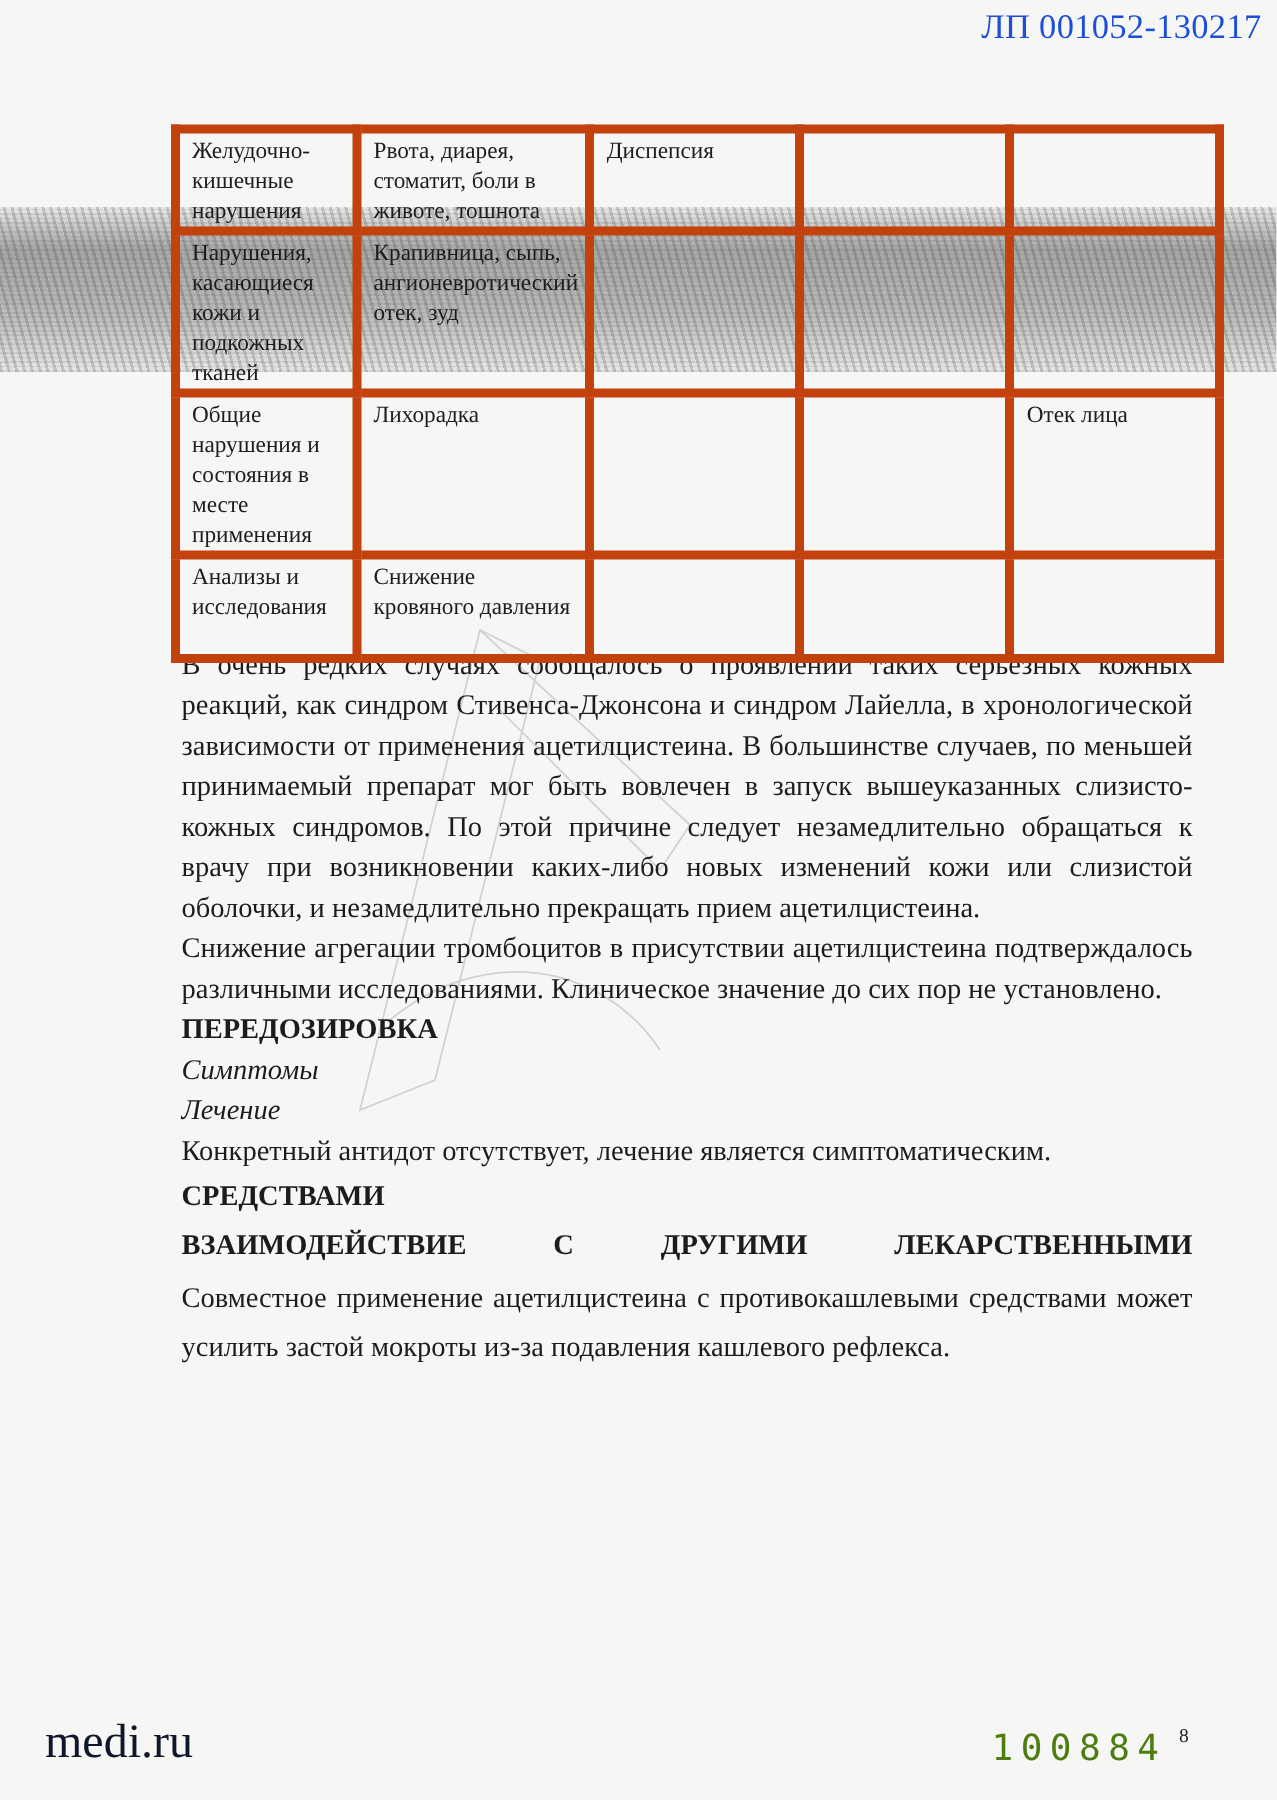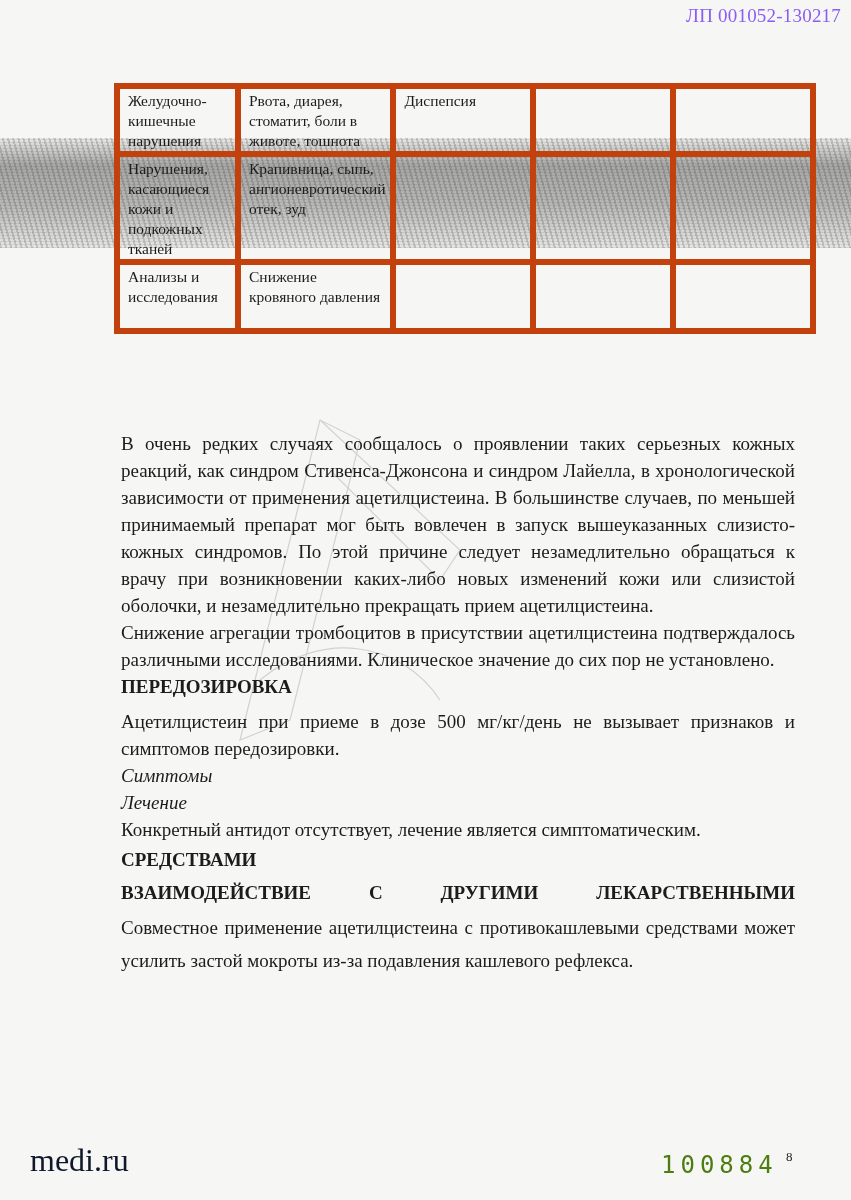--- a/index.html
+++ b/index.html
@@ -4,21 +4,21 @@
 <style>
   html, body { margin:0; padding:0; }
   body {
     width:851px; height:1200px; position:relative; overflow:hidden;
     background:#f6f6f4;
     font-family:"Liberation Serif", "DejaVu Serif", serif;
     color:#1c1c1c;
   }
   .license {
     position:absolute; right:10px; top:5px;
-    color:#8b5cf6; font-size:19px; letter-spacing:0.2px;text-align:right;
+    color:#1d4ed8; font-size:23px; letter-spacing:0.2px;text-align:right;
   }
   .noise-band {
     position:absolute; left:0; width:851px; top:138px; height:110px;
     background:
       repeating-linear-gradient(0deg, rgba(60,60,60,0.10) 0px, rgba(60,60,60,0.10) 1px, transparent 1px, transparent 3px),
       repeating-linear-gradient(75deg, rgba(40,40,40,0.18) 0px, rgba(40,40,40,0.18) 2px, transparent 2px, transparent 5px),
       linear-gradient(180deg, rgba(120,120,120,0.10) 0%, rgba(70,70,70,0.45) 25%, rgba(90,90,90,0.40) 60%, rgba(140,140,140,0.15) 100%);
     pointer-events:none;
   }
   table.ae {
@@ -104,36 +104,42 @@
     <td></td>
     <td></td>
   </tr>
   <tr class="r2">
     <td>Нарушения, касающиеся кожи и подкожных тканей</td>
     <td>Крапивница, сыпь, ангионевротический отек, зуд</td>
     <td></td>
     <td></td>
     <td></td>
   </tr>
+  <tr class="r3">
+    <td>Общие нарушения и состояния в месте применения</td>
+    <td>Лихорадка</td>
+    <td></td>
+    <td></td>
+    <td>Отек лица</td>
+  </tr>
   <tr class="r4">
     <td>Анализы и исследования</td>
     <td>Снижение кровяного давления</td>
     <td></td>
     <td></td>
     <td></td>
   </tr>
 </tbody>
   </table>
 
 <div class="content">
   <p>В очень редких случаях сообщалось о проявлении таких серьезных кожных реакций, как синдром Стивенса-Джонсона и синдром Лайелла, в хронологической зависимости от применения ацетилцистеина. В большинстве случаев, по меньшей принимаемый препарат мог быть вовлечен в запуск вышеуказанных слизисто-кожных синдромов. По этой причине следует незамедлительно обращаться к врачу при возникновении каких-либо новых изменений кожи или слизистой оболочки, и незамедлительно прекращать прием ацетилцистеина.</p>
   <p>Снижение агрегации тромбоцитов в присутствии ацетилцистеина подтверждалось различными исследованиями. Клиническое значение до сих пор не установлено.</p>
 
   <p class="h1 h-over">ПЕРЕДОЗИРОВКА</p>
-  <p style="margin-top:8px">Ацетилцистеин при приеме в дозе 500 мг/кг/день не вызывает признаков и симптомов передозировки.</p>
   <p class="ital">Симптомы</p>
   <p class="ital">Лечение</p>
   <p>Конкретный антидот отсутствует, лечение является симптоматическим.</p>
 
   <p class="h1 h-inter2">СРЕДСТВАМИ</p>
   <p class="h1 h-inter">ВЗАИМОДЕЙСТВИЕ С ДРУГИМИ ЛЕКАРСТВЕННЫМИ</p>
   <p class="spaced" style="margin-top:2px">Совместное применение ацетилцистеина с противокашлевыми средствами может усилить застой мокроты из-за подавления кашлевого рефлекса.</p>
 </div>
 
 <div class="site">medi.ru</div>

